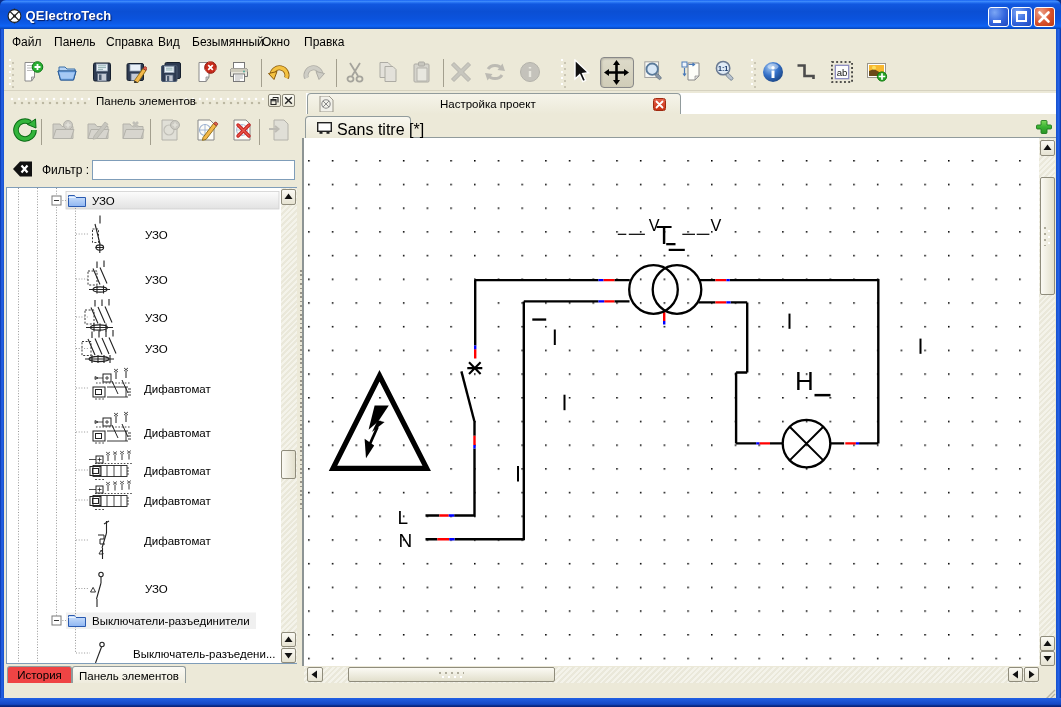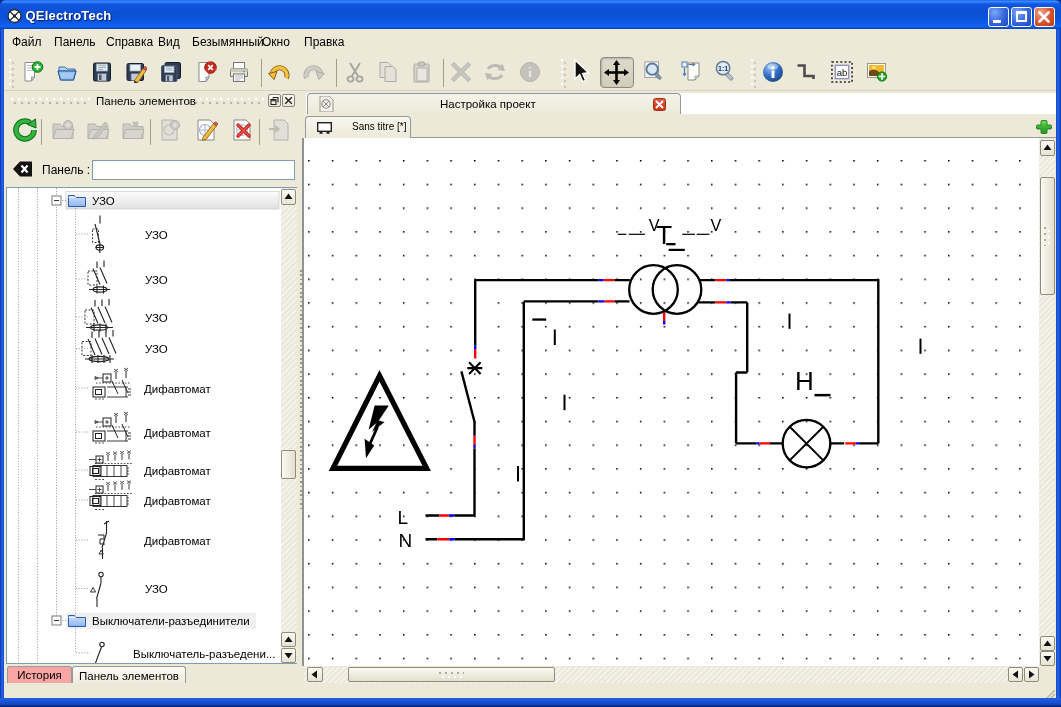--- a/index.html
+++ b/index.html
@@ -22,21 +22,21 @@
 .panelhd{left:4px;top:91px;width:298px;height:22px;background:#ece9d8}
 .hdtex{top:97px;height:9px;background:radial-gradient(circle 1.5px at 2px 2px,#fff 0 1.4px,transparent 1.6px),radial-gradient(circle 1.5px at 5px 6px,#bcb8a2 0 1.4px,transparent 1.6px);background-size:7px 8px}
 .hbtn{top:94px;width:13px;height:13px;border:1px solid #8a8778;border-radius:2px;background:linear-gradient(#fdfdf8,#e8e5d4);font-size:10px;line-height:11px;text-align:center}
 .ptool{left:4px;top:113px;width:298px;height:44px;background:#ece9d8}
 .psep{top:119px;width:1px;height:26px;background:#a39f8e}
 .picon{top:118px;width:24px;height:24px}
 .tree{left:6px;top:187px;width:291px;height:477px;background:#fff;border:1px solid #7f9db9}
 .sb{background:repeating-linear-gradient(135deg,#f4f3ea 0 2px,#eae8da 2px 4px)}
 .sbtn{border:1px solid #8f8c7c;border-radius:2px;background:linear-gradient(#fbfaf4,#e6e3d2)}
 .sthumb{border:1px solid #8f8c7c;border-radius:2px;background:linear-gradient(90deg,#fbfaf4,#e2dfcc)}
-.dtab{top:666px;height:17px;border:1px solid #919b9c;border-bottom:none;border-radius:3px 3px 0 0;background:#fca5a5;font-size:11.5px;text-align:center;line-height:16px}
+.dtab{top:666px;height:17px;border:1px solid #919b9c;border-bottom:none;border-radius:3px 3px 0 0;background:#ef4444;font-size:11.5px;text-align:center;line-height:16px}
 .statusbar{left:4px;top:683px;width:1053px;height:15px;background:#ece9d8}
 .borderL{left:0;top:29px;width:4px;height:678px;background:linear-gradient(90deg,#0733a8,#2563e8 45%,#1650cc)}
 .borderR{left:1056px;top:29px;width:5px;height:678px;background:linear-gradient(90deg,#1650cc,#2563e8 55%,#0733a8)}
 .borderB{left:0px;top:698px;width:1061px;height:9px;background:linear-gradient(#2160e4,#1448c4 70%,#0a2d8a 85%,#06207a)}
 .tabbar1{left:306px;top:93px;width:750px;height:21px;background:#fff}
 .ptab{left:307px;top:93px;width:374px;height:21px;background:linear-gradient(#f6f4ea,#ece9d8);border:1px solid #919b9c;border-bottom:none;border-radius:4px 4px 0 0}
 .tabbar2{left:306px;top:114px;width:750px;height:24px;background:#ece9d8;border-bottom:1px solid #919b9c}
 .dtab2{left:305px;top:116px;width:106px;height:22px;background:linear-gradient(#f8f7ef,#ece9d8);border:1px solid #919b9c;border-bottom:none;border-radius:4px 4px 0 0}
 .canvas{left:302px;top:138px;width:737px;height:528px;background:#fff;border-left:2px solid #8d9494}
 </style>
@@ -285,21 +285,21 @@
 </svg>
 <div class="ab psep" style="left:259px"></div>
 <svg class="ab picon dis" style="left:267px" viewBox="0 0 24 24">
  <path d="M7,2 h10 l4,4 v16 h-14z" fill="#efede2" stroke="#8a8678"></path>
  <path d="M2,11 h9 M8,8 l3.5,3 L8,14" fill="none" stroke="#a09c8c" stroke-width="2"></path>
 </svg>
 <svg class="ab" style="left:12px;top:159px;width:21px;height:20px" viewBox="0 0 21 20">
  <path d="M1,10 L8,2.5 H20 V17.5 H8 Z" fill="#111"></path>
  <path d="M9.5,6.5 L15.5,13.5 M15.5,6.5 L9.5,13.5" stroke="#fff" stroke-width="2.2"></path>
 </svg>
-<div class="ab" style="left:42px;top:163px;font-size:12px">Панель :</div>
+<div class="ab" style="left:42px;top:163px;font-size:12px">Фильтр :</div>
 <div class="ab" style="left:92px;top:159.5px;width:203px;height:20px;background:#fff;border:1px solid #7f9db9"></div>
 
 <div class="ab tree"></div>
 <svg class="ab" style="left:7px;top:188px;width:274px;height:475px" viewBox="7 188 274 475" font-family="Liberation Sans" font-size="11.5">
  <defs>
       <linearGradient id="selg" x1="0" y1="0" x2="0" y2="1">
         <stop offset="0" stop-color="#fcfcfc"></stop>
         <stop offset="1" stop-color="#e2e2e2"></stop>
       </linearGradient>
  <linearGradient id="fold" x1="0" y1="0" x2="0" y2="1">
@@ -454,21 +454,21 @@
  <line x1="6" y1="5" x2="12" y2="11" stroke="#8a8a8a" stroke-width="1"></line>
  <line x1="12" y1="5" x2="6" y2="11" stroke="#8a8a8a" stroke-width="1"></line>
 </svg>
 <div class="ab tabbar2"></div>
 <div class="ab dtab2"></div>
 <svg class="ab" style="left:317px;top:121.5px" width="15" height="12" viewBox="0 0 15 12">
  <rect x="0.7" y="0.7" width="13.6" height="8.6" fill="#fff" stroke="#222" stroke-width="1.4"></rect>
  <rect x="2.5" y="9.8" width="3" height="2" fill="#222"></rect>
  <rect x="9.5" y="9.8" width="3" height="2" fill="#222"></rect>
 </svg>
-<div class="ab" style="left:352px;top:120.5px;font-size:10px">Sans titre [*]</div>
+<div class="ab" style="left:337px;top:120.5px;font-size:16px">Sans titre [*]</div>
 <svg class="ab" style="left:1036px;top:119px" width="16" height="16" viewBox="0 0 16 16">
  <defs>
       <linearGradient id="gp" x1="0" y1="0" x2="0" y2="1">
         <stop offset="0" stop-color="#7fd95c"></stop>
         <stop offset=".5" stop-color="#39b232"></stop>
         <stop offset="1" stop-color="#2a9426"></stop>
       </linearGradient>
     </defs>
  <path d="M6,1.5 h4 a1,1 0 0 1 1,1 V6 h3.5 a1,1 0 0 1 1,1 v2 a1,1 0 0 1 -1,1 H11 v3.5 a1,1 0 0 1 -1,1 H6 a1,1 0 0 1 -1,-1 V10 H1.5 a1,1 0 0 1 -1,-1 V7 a1,1 0 0 1 1,-1 H5 V2.5 a1,1 0 0 1 1,-1 z" fill="url(#gp)" stroke="#1d7a1d" stroke-width=".9"></path>
 </svg>

